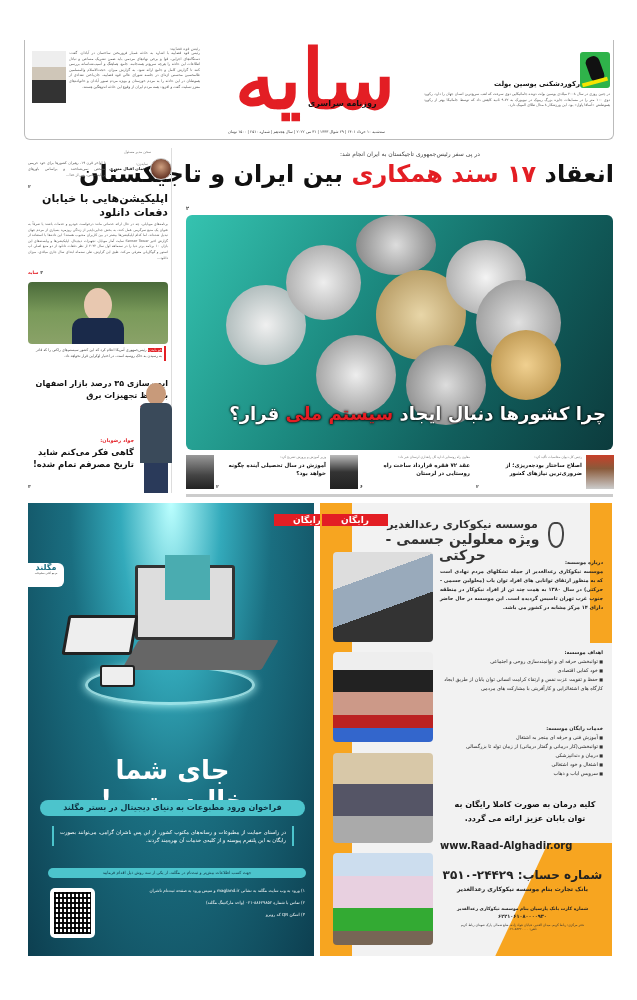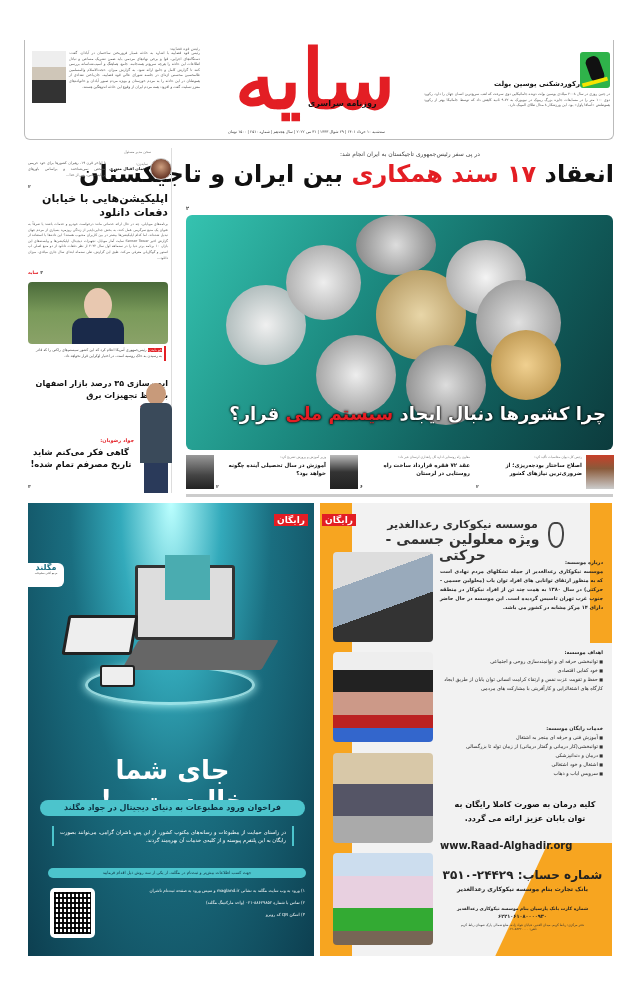--- a/index.html
+++ b/index.html
@@ -8,21 +8,21 @@
 .small{font-size:4.5px;line-height:7px;color:#555;text-align:justify}
 .tiny{font-size:4px;color:#777}
 .hdr-box{border:1px solid #bbb;border-top:none;border-radius:0 0 6px 6px}
 .logo{font-family:"DejaVu Serif",serif;color:#e31e24;font-weight:bold}
 .h1{font-weight:bold;color:#111}
 .red{color:#e31e24}
 .pg{font-size:6px;color:#333;font-weight:bold}
 .ph{background:linear-gradient(135deg,#9aa 0%,#667 60%,#334 100%)}
 .ad-left{background:radial-gradient(ellipse at 50% 0%,#bff 0%,#3ab 25%,#1a6e80 50%,#0d3f50 100%)}
 .ad-right{background:#f2f2f2}
-.free{background:#e31e24;color:#fff;font-weight:bold;font-size:9px;padding:1px 3px}
+.free{background:#e31e24;color:#fff;font-weight:bold;font-size:9px;padding:1px 19px}
 .bul::before{content:"■ ";color:#333;font-size:4px}
 </style>
 </head>
 <body>
 
 <div class="abs hdr-box" style="left:24px;top:40px;width:590px;height:100px;"></div>
 
 <div class="abs" style="left:32px;top:46px;width:168px;">
   <div class="tiny">رئیس قوه قضاییه:</div>
   <div style="display:flex;flex-direction:row-reverse;gap:3px;">
@@ -112,39 +112,39 @@
 </div>
 <div class="abs h1" style="left:28px;top:378px;width:140px;font-size:8px;line-height:12px;text-align:right;">ایمن‌سازی ۳۵ درصد بازار اصفهان به‌لحاظ تجهیزات برق</div>
 <div class="abs red" style="left:140px;top:403px;font-size:4.5px;font-weight:bold;"><span style="color:#333">۷</span> <span>سایه</span></div>
 
 <div class="abs" style="left:138px;top:383px;width:36px;height:110px;">
   <div style="position:absolute;left:8px;top:0;width:20px;height:22px;border-radius:50%;background:#c89a7a;"></div>
   <div style="position:absolute;left:2px;top:20px;width:32px;height:60px;background:#3a4a5a;border-radius:6px 6px 0 0;"></div>
   <div style="position:absolute;left:6px;top:80px;width:24px;height:30px;background:#2a3a5a;"></div>
 </div>
 <div class="abs red" style="left:60px;top:437px;width:74px;text-align:right;font-size:5px;font-weight:bold;">جواد رضویان:</div>
-<div class="abs h1" style="left:28px;top:446px;width:106px;font-size:8.5px;line-height:12px;text-align:center;">گاهی فکر می‌کنم شاید تاریخ مصرفم تمام شده!</div>
+<div class="abs h1" style="left:28px;top:446px;width:106px;font-size:8.5px;line-height:12px;text-align:right;">گاهی فکر می‌کنم شاید تاریخ مصرفم تمام شده!</div>
 <div class="abs pg" style="left:28px;top:484px;font-size:4.5px;">۳</div>
 
 <div class="abs ad-left" style="left:28px;top:503px;width:286px;height:453px;"></div>
 <div class="abs free" style="left:274px;top:514px;">رایگان</div>
 <div class="abs" style="left:28px;top:563px;width:36px;height:24px;background:#fff;border-radius:0 6px 6px 0;text-align:center;">
   <div style="font-size:8px;font-weight:bold;color:#1a6e80;">مگلند</div>
   <div style="font-size:2.5px;color:#444;">مرجع آنلاین مطبوعات</div>
 </div>
 <div class="abs" style="left:60px;top:555px;width:210px;height:180px;">
   <div style="position:absolute;left:25px;top:110px;width:170px;height:40px;border-radius:50%;border:3px solid rgba(200,255,255,.7);box-shadow:0 0 10px #bff;"></div>
   <div style="position:absolute;left:75px;top:10px;width:100px;height:75px;background:#ddd;border:3px solid #333;border-radius:3px;"></div>
   <div style="position:absolute;left:70px;top:85px;width:140px;height:30px;background:#666;transform:skewX(-30deg);border-radius:2px;"></div>
   <div style="position:absolute;left:5px;top:60px;width:70px;height:40px;background:#eee;border:3px solid #222;transform:skewX(-10deg);border-radius:3px;"></div>
   <div style="position:absolute;left:40px;top:110px;width:35px;height:22px;background:#eee;border:2px solid #222;border-radius:3px;"></div>
   <div style="position:absolute;left:105px;top:0;width:45px;height:45px;background:#4aacb0;"></div>
 </div>
 <div class="abs" style="left:40px;top:755px;width:265px;text-align:center;font-size:26px;font-weight:bold;color:#fff;direction:rtl;">جای شما خالیست...!</div>
-<div class="abs" style="left:40px;top:800px;width:265px;height:16px;line-height:16px;text-align:center;background:#4cc4cc;border-radius:8px;font-size:8px;font-weight:bold;color:#0c3040;">فراخوان ورود مطبوعات به دنیای دیجیتال در جواد مگلند</div>
+<div class="abs" style="left:40px;top:800px;width:265px;height:16px;line-height:16px;text-align:center;background:#4cc4cc;border-radius:8px;font-size:8px;font-weight:bold;color:#0c3040;">فراخوان ورود مطبوعات به دنیای دیجیتال در بستر مگلند</div>
 <div class="abs" style="left:52px;top:826px;width:242px;font-size:5.2px;line-height:8px;color:#fff;border-right:2px solid #4cc4cc;border-left:2px solid #4cc4cc;padding:2px 6px;text-align:justify;">در راستای حمایت از مطبوعات و رسانه‌های مکتوب کشور، از این پس ناشران گرامی، می‌توانند بصورت رایگان به این پلتفرم پیوسته و از کلیه‌ی خدمات آن بهره‌مند گردند.</div>
 <div class="abs" style="left:48px;top:868px;width:258px;height:10px;line-height:10px;background:#4cc4cc;border-radius:5px;font-size:4.2px;text-align:center;color:#0c3040;">جهت کسب اطلاعات بیش‌تر و ثبت‌نام در مگلند، از یکی از سه روش ذیل اقدام فرمایید</div>
 <div class="abs" style="left:100px;top:885px;width:205px;font-size:4.2px;line-height:12px;color:#fff;text-align:right;">
   <div>۱) ورود به وب سایت مگلند به نشانی magland.ir و سپس ورود به صفحه ثبت‌نام ناشران</div>
   <div>۲) تماس با شماره ۸۸۶۲۹۸۵۲-۰۲۱ (واحد مارکتینگ مگلند)</div>
   <div>۳) اسکن QR کد روبرو</div>
 </div>
 <div class="abs" style="left:50px;top:888px;width:45px;height:50px;background:#fff;border-radius:5px;padding:4px;">
   <div style="width:100%;height:100%;background:repeating-linear-gradient(90deg,#111 0 2px,#fff 2px 4px),repeating-linear-gradient(0deg,#111 0 2px,#fff 2px 5px);background-blend-mode:multiply;"></div>
 </div>

